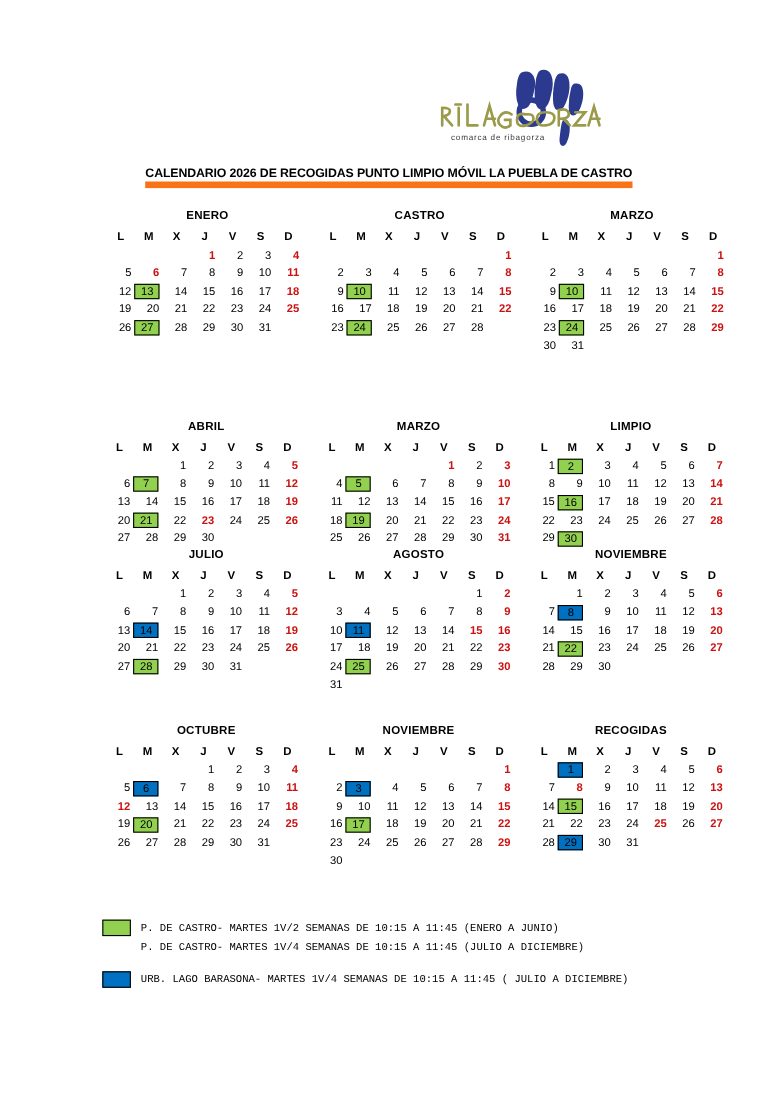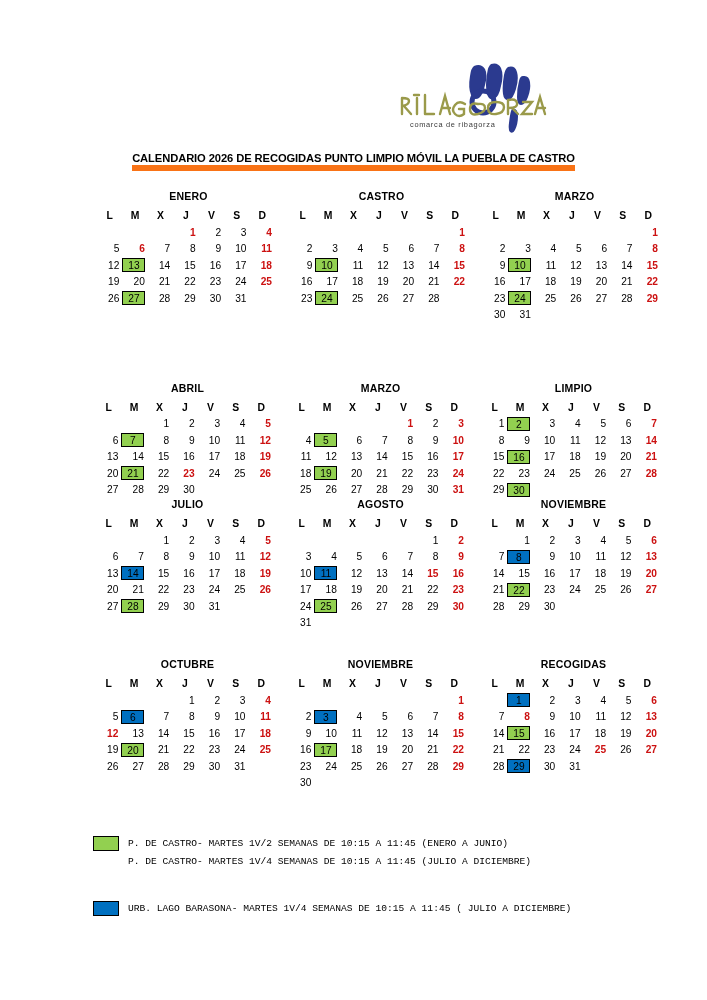--- a/index.html
+++ b/index.html
@@ -119,21 +119,21 @@
     position: absolute;
     left: 93px;
     top: 835px;
     width: 560px;
     font-family: Liberation Mono, monospace;
   }
   .legend-block {
     display: flex;
     align-items: flex-start;
   }
-  .legend-block.second { margin-top: 30px; }
+  .legend-block.second { margin-top: 12px; }
   .swatch {
     width: 26px;
     height: 15px;
     border: 1.7px solid #000;
     box-sizing: border-box;
     flex: 0 0 auto;
     margin-top: 1px;
   }
   .swatch.green { background: #92D050; }
   .swatch.blue  { background: #0070C0; }

